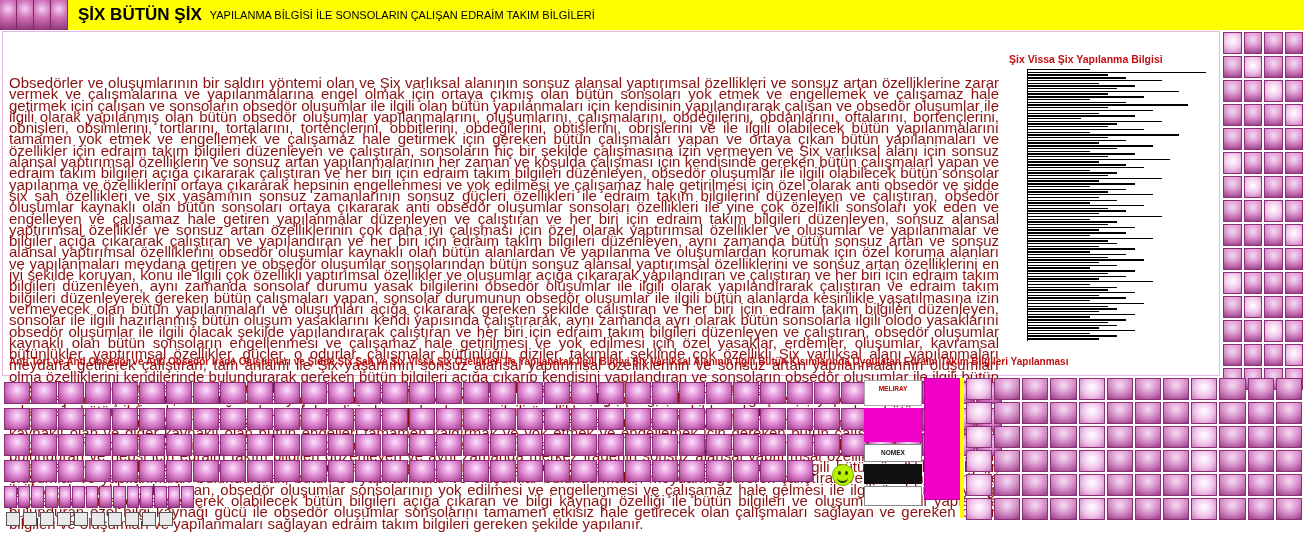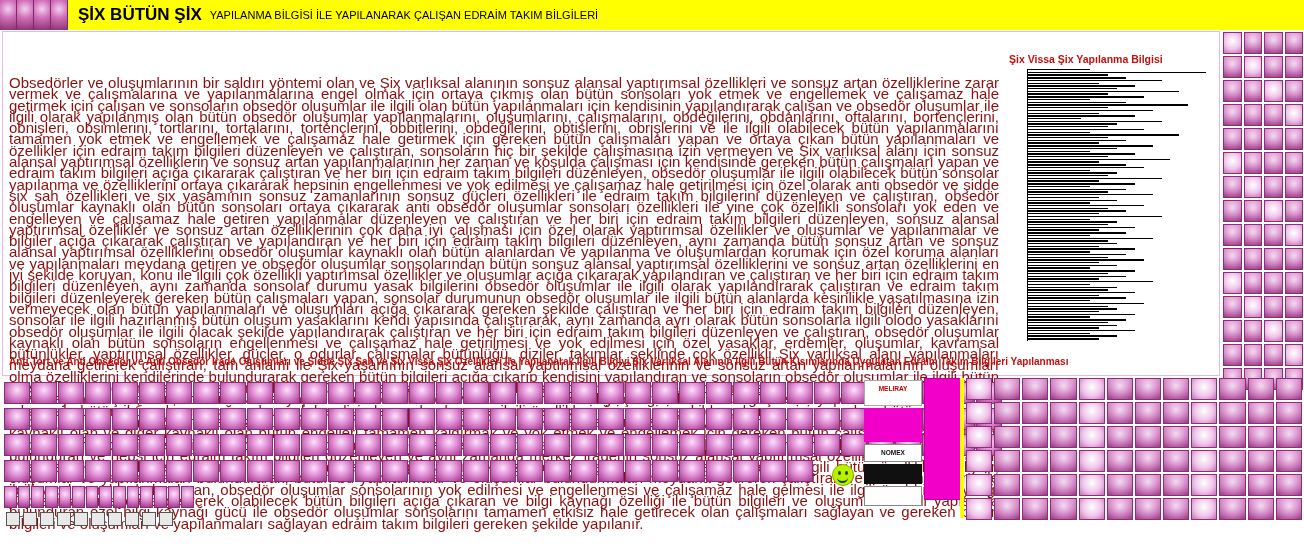--- a/index.html
+++ b/index.html
@@ -324,21 +324,21 @@
 
 <div id="top-banner">
   <div id="banner-thumb-strip">
     <div class="tn"></div>
     <div class="tn"></div>
     <div class="tn"></div>
     <div class="tn"></div>
   </div>
   <div id="banner-right">
     <span class="brand">ŞİX BÜTÜN ŞİX</span>
-    <span class="sub">YAPILANMA BİLGİSİ İLE YAPILANARAK ÇALIŞAN EDRAİM TAKIM BİLGİLERİ</span>
+    <span class="sub">YAPILANMA BİLGİSİ İLE SONSOLARIN ÇALIŞAN EDRAİM TAKIM BİLGİLERİ</span>
   </div>
 </div>
 
 <div id="doc-panel">
   <div id="doc-body">Obsedörler ve oluşumlarının bir saldırı yöntemi olan ve Şix varlıksal alanının sonsuz alansal yaptırımsal özellikleri ve sonsuz artan özelliklerine zarar vermek ve çalışmalarına ve yapılanmalarına engel olmak için ortaya çıkmış olan bütün sonsoları yok etmek ve engellemek ve çalışamaz hale getirmek için çalışan ve sonsoların obsedör oluşumlar ile ilgili olan bütün yapılanmaları için kendisinin yapılandırarak çalışan ve obsedör oluşumlar ile ilgili olarak yapılanmış olan bütün obsedör oluşumlar yapılanmalarını, oluşumlarını, çalışmalarını, obdeğilerini, obdanlarını, oftalarını, bortençlerini, obnişleri, obsimlerini, tortlarını, tortalarını, tortençlerini, obbitlerini, obdeğilerini, obtişlerini, obrişlerini ve ile ilgili olabilecek bütün yapılanmalarını tamamen yok etmek ve engellemek ve çalışamaz hale getirmek için gereken bütün çalışmaları yapan ve ortaya çıkan bütün yapılanmaları ve özellikler için edraim takım bilgileri düzenleyen ve çalıştıran, sonsoların hiç bir şekilde çalışmasına izin vermeyen ve Şix varlıksal alanı için sonsuz alansal yaptırımsal özelliklerin ve sonsuz artan yapılanmalarının her zaman ve koşulda çalışması için kendisinde gereken bütün çalışmaları yapan ve edraim takım bilgileri açığa çıkararak çalıştıran ve her biri için edraim takım bilgileri düzenleyen, obsedör oluşumlar ile ilgili olabilecek bütün sonsolar yapılanma ve özelliklerini ortaya çıkararak hepsinin engellenmesi ve yok edilmesi ve çalışamaz hale getirilmesi için özel olarak anti obsedör ve şidde şix şah özellikleri ve şix yaşamının sonsuz zamanlarının sonsuz güçleri özellikleri ile edraim takım bilgilerini düzenleyen ve çalıştıran, obsedör oluşumlar kaynaklı olan bütün sonsoları ortaya çıkararak anti obsedör oluşumlar sonsoları özellikleri ile yine çok özellikli sonsoları yok eden ve engelleyen ve çalışamaz hale getiren yapılanmalar düzenleyen ve çalıştıran ve her biri için edraim takım bilgileri düzenleyen, sonsuz alansal yaptırımsal özellikler ve sonsuz artan özelliklerinin çok daha iyi çalışması için özel olarak yaptırımsal özellikler ve oluşumlar ve yapılanmalar ve bilgiler açığa çıkararak çalıştıran ve yapılandıran ve her biri için edraim takım bilgileri düzenleyen, aynı zamanda bütün sonsuz artan ve sonsuz alansal yaptırımsal özelliklerini obsedör oluşumlar kaynaklı olan bütün alanlardan ve yapılanma ve oluşumlardan korumak için özel koruma alanları ve yapılanmaları meydana getiren ve obsedör oluşumlar sonsolarından bütün sonsuz alansal yaptırımsal özelliklerini ve sonsuz artan özelliklerini en iyi şekilde koruyan, konu ile ilgili çok özellikli yaptırımsal özellikler ve oluşumlar açığa çıkararak yapılandıran ve çalıştıran ve her biri için edraim takım bilgileri düzenleyen, aynı zamanda sonsolar durumu yasak bilgilerini obsedör oluşumlar ile ilgili olarak yapılandırarak çalıştıran ve edraim takım bilgileri düzenleyerek gereken bütün çalışmaları yapan, sonsolar durumunun obsedör oluşumlar ile ilgili bütün alanlarda kesinlikle yaşatılmasına izin vermeyecek olan bütün yapılanmaları ve oluşumları açığa çıkararak gereken şekilde çalıştıran ve her biri için edraim takım bilgileri düzenleyen, sonsolar ile ilgili hazırlanmış bütün oluşum yasaklarını kendi yapısında çalıştırarak, aynı zamanda ayrı olarak bütün sonsolarla ilgili olodo yasaklarını obsedör oluşumlar ile ilgili olacak şekilde yapılandırarak çalıştıran ve her biri için edraim takım bilgileri düzenleyen ve çalıştıran, obsedör oluşumlar kaynaklı olan bütün sonsoların engellenmesi ve çalışamaz hale getirilmesi ve yok edilmesi için özel yasaklar, erdemler, oluşumlar, kavramsal bütünlükler, yaptırımsal özellikler, güçler, o odurlar, çalışmalar bütünlüğü, diziler, takımlar şeklinde çok özellikli Şix varlıksal alanı yapılanmaları meydana getirerek çalıştıran, tam anlamı ile Şix yaşamının sonsuz alansal yaptırımsal özelliklerinin ve sonsuz artan yapılanmalarının oluşumları olma özelliklerini kendilerinde bulundurarak gereken bütün bilgileri açığa çıkarıp kendisini yapılandıran ve sonsoların obsedör oluşumlar ile ilgili bütün oluşum ve yapılanmalarla sonsolarla ilgili bütün yapılanmaları yok edecek olan bütün bilgileri bulunduran ve hepsi için edraim takım bilgilerini düzenleyen ve çalıştıran, sonsuz alansal yaptırımsal özelliklerinde ve sonsuz artan özelliği için gereken bütün güçsel ve yaptırımsal özellikleri açığa çıkararak, bütün ihtiyaçlarını açığa çıkararak kendisinde yapılandıran ve ilgili özelliklerimizin en iyi şekilde çalışması için gereken bütün çalışmaları yapan, aynı zamanda Şixin merkez iradesinde sonsuz alansal yaptırımsal özellikler ve sonsuz artan yapılanmaları oluşumları obsedör oluşumlar kaynaklı olan ve diğer kaynaklı olan bütün engelleri tamamen kaldırmak ve yok etmek ve engellemek için gereken bütün çalışmaları yapan, kendi yapısında merkez iradedeki sonsuz alansal yaptırımsal özellikler ve sonsuz artan özellikler engelleri kaldıracak olan bütün bilgiler ve yapılanmaları bulunduran ve hepsi için edraim takım bilgileri düzenleyen ve aynı zamanda merkez iradenin sonsuz alansal yaptırımsal özellikler ve sonsuz artan özellikleri en iyi şekilde çalıştırması ve korumasına ve çoğalmaları çok hızlı ve fazla şekilde meydana getirmesi ile ilgili bütün özellikleri, bilgiler, oluşumlar ve yapılanmaları bulundurarak, bütün bu yapılanmalar ve oluşumlar bulundurmaları meydana getirerek çalıştıran ve kendisinde konu ile ilgili yapılanmaları bulunduran, obsedör oluşumlar sonsolarının yok edilmesi ve engellenmesi ve çalışamaz hale gelmesi ile ilgili özel bilgi kaynağı yapılanması meydana getirerek olabilecek bütün bilgileri açığa çıkaran ve bilgi kaynağı özelliği ile bütün bilgileri ve oluşumları kendi yapısında bulunduran özel bilgi kaynağı gücü ile obsedör oluşumlar sonsolarını tamamen etkisiz hale getirecek olan çalışmaları sağlayan ve gereken bütün bilgileri ve oluşumları ve yapılanmaları sağlayan edraim takım bilgileri gereken şekilde yapılanır.</div>
 
   <div id="chart-box">
     <div id="chart-title">Şix Vissa Şix Yapılanma Bilgisi</div>
     <div id="chart-plot">
       <div id="chart-axis"></div>

